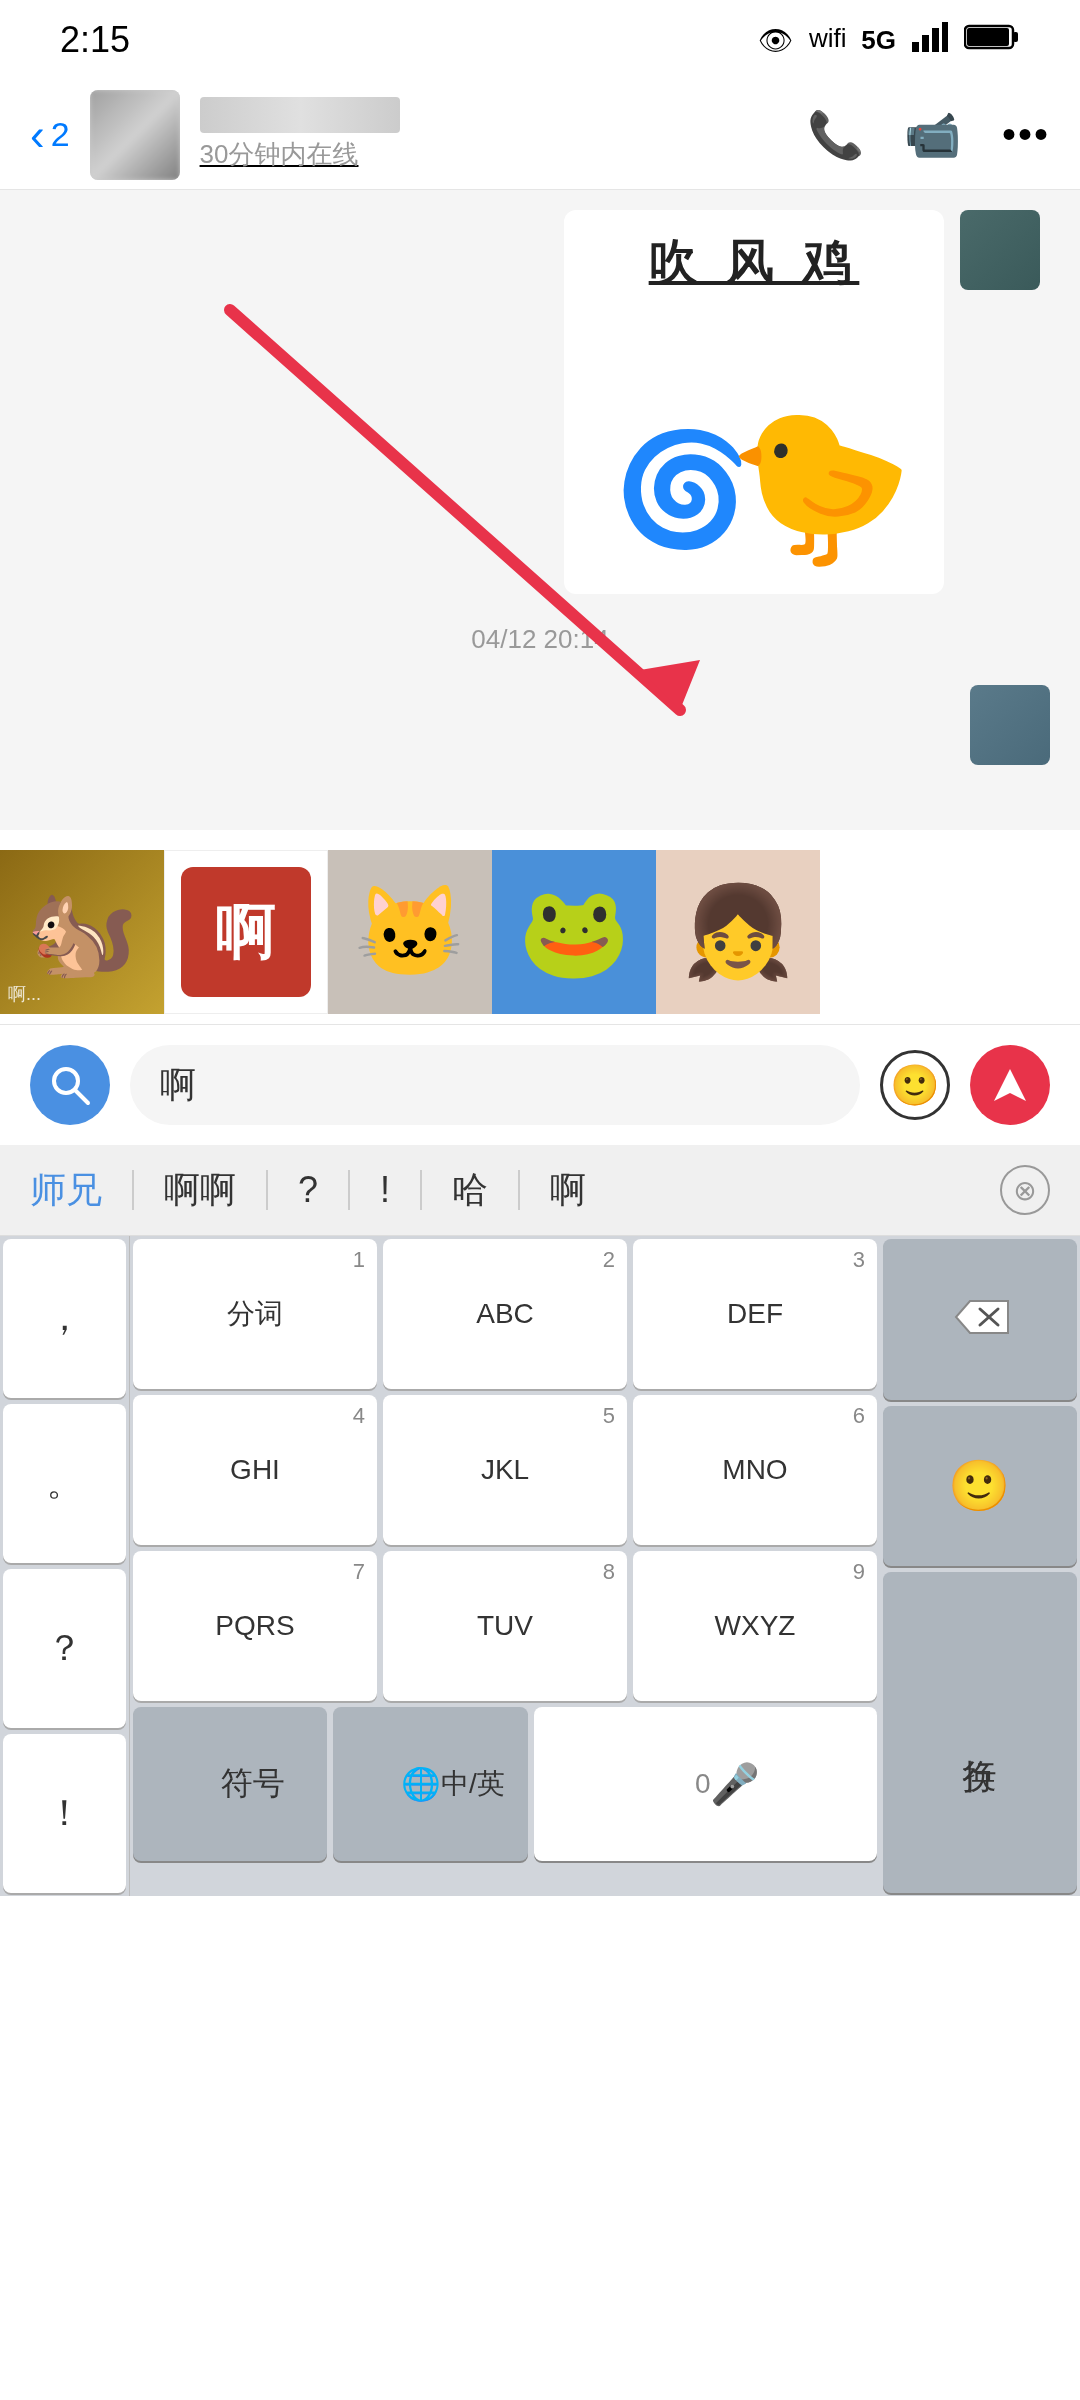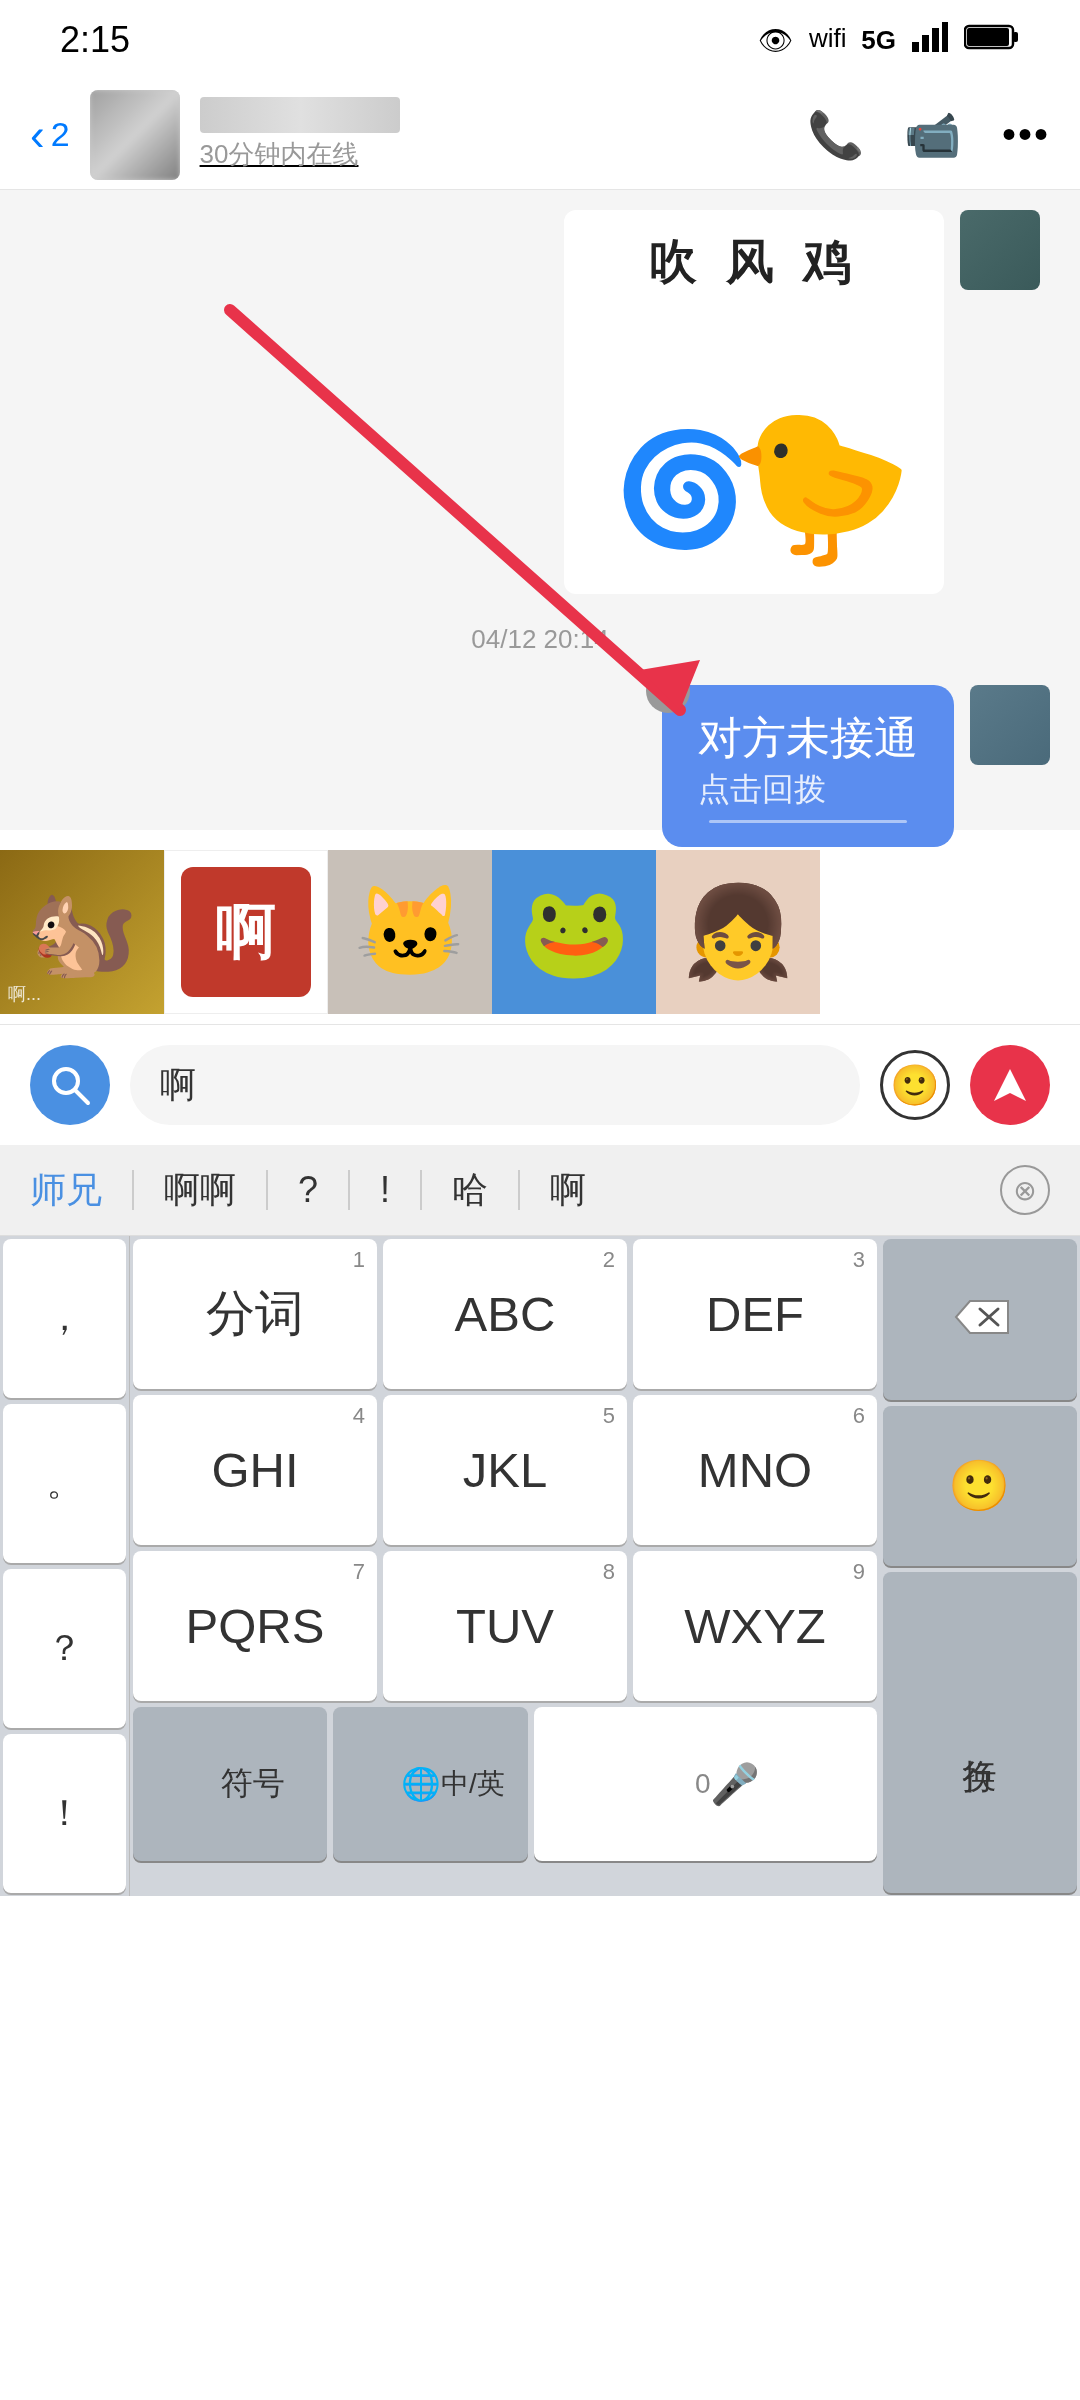--- a/index.html
+++ b/index.html
@@ -98,20 +98,21 @@
       padding: 20px;
       max-width: 400px;
       position: relative;
     }
     .sticker-title {
       font-size: 48px;
       font-weight: bold;
       color: #222;
       text-align: center;
       letter-spacing: 8px;
+      text-decoration: underline;
     }
     .sticker-image-area {
       width: 340px;
       height: 280px;
       display: flex;
       align-items: center;
       justify-content: center;
       position: relative;
     }
 
@@ -381,21 +382,21 @@
       position: relative;
     }
     .kb-key-num {
       position: absolute;
       top: 8px;
       right: 12px;
       font-size: 22px;
       color: #888;
     }
     .kb-key-label {
-      font-size: 49px;
+      font-size: 28px;
       color: #333;
       font-weight: 500;
     }
     .keyboard-right {
       width: 200px;
       background: #d1d5db;
       display: flex;
       flex-direction: column;
     }
     .kb-right-key {
@@ -504,28 +505,20 @@
 
         <div style="position:absolute;right:10px;bottom:0;font-size:150px;">🐤</div>
       </div>
     </div>
     <div style="width:80px;height:80px;border-radius:8px;background:linear-gradient(135deg,#4a6a6a,#3a5a5a);flex-shrink:0;"></div>
   </div>
 
   <div class="timestamp">04/12 20:14</div>
 
   <div class="call-msg-row">
-    <div style="position:relative;">
-      <div class="call-bubble">
-        <div class="call-x-badge">✕</div>
-        <div class="call-title">对方未接通</div>
-        <div class="call-subtitle">点击回拨</div>
-        <div class="call-underline"></div>
-      </div>
-    </div>
     <div class="chat-avatar-right" style="background:linear-gradient(135deg,#5a7a8a,#4a6a7a);"></div>
   </div>
 
   <svg style="position:absolute;top:0;left:0;width:100%;height:100%;pointer-events:none;z-index:50;" viewBox="0 0 1080 640">
     <line x1="230" y1="120" x2="680" y2="520" stroke="#E8334A" stroke-width="12" stroke-linecap="round"></line>
     <polygon points="680,520 640,480 700,470" fill="#E8334A"></polygon>
   </svg>
 </div>
 
 <div class="sticker-row">

